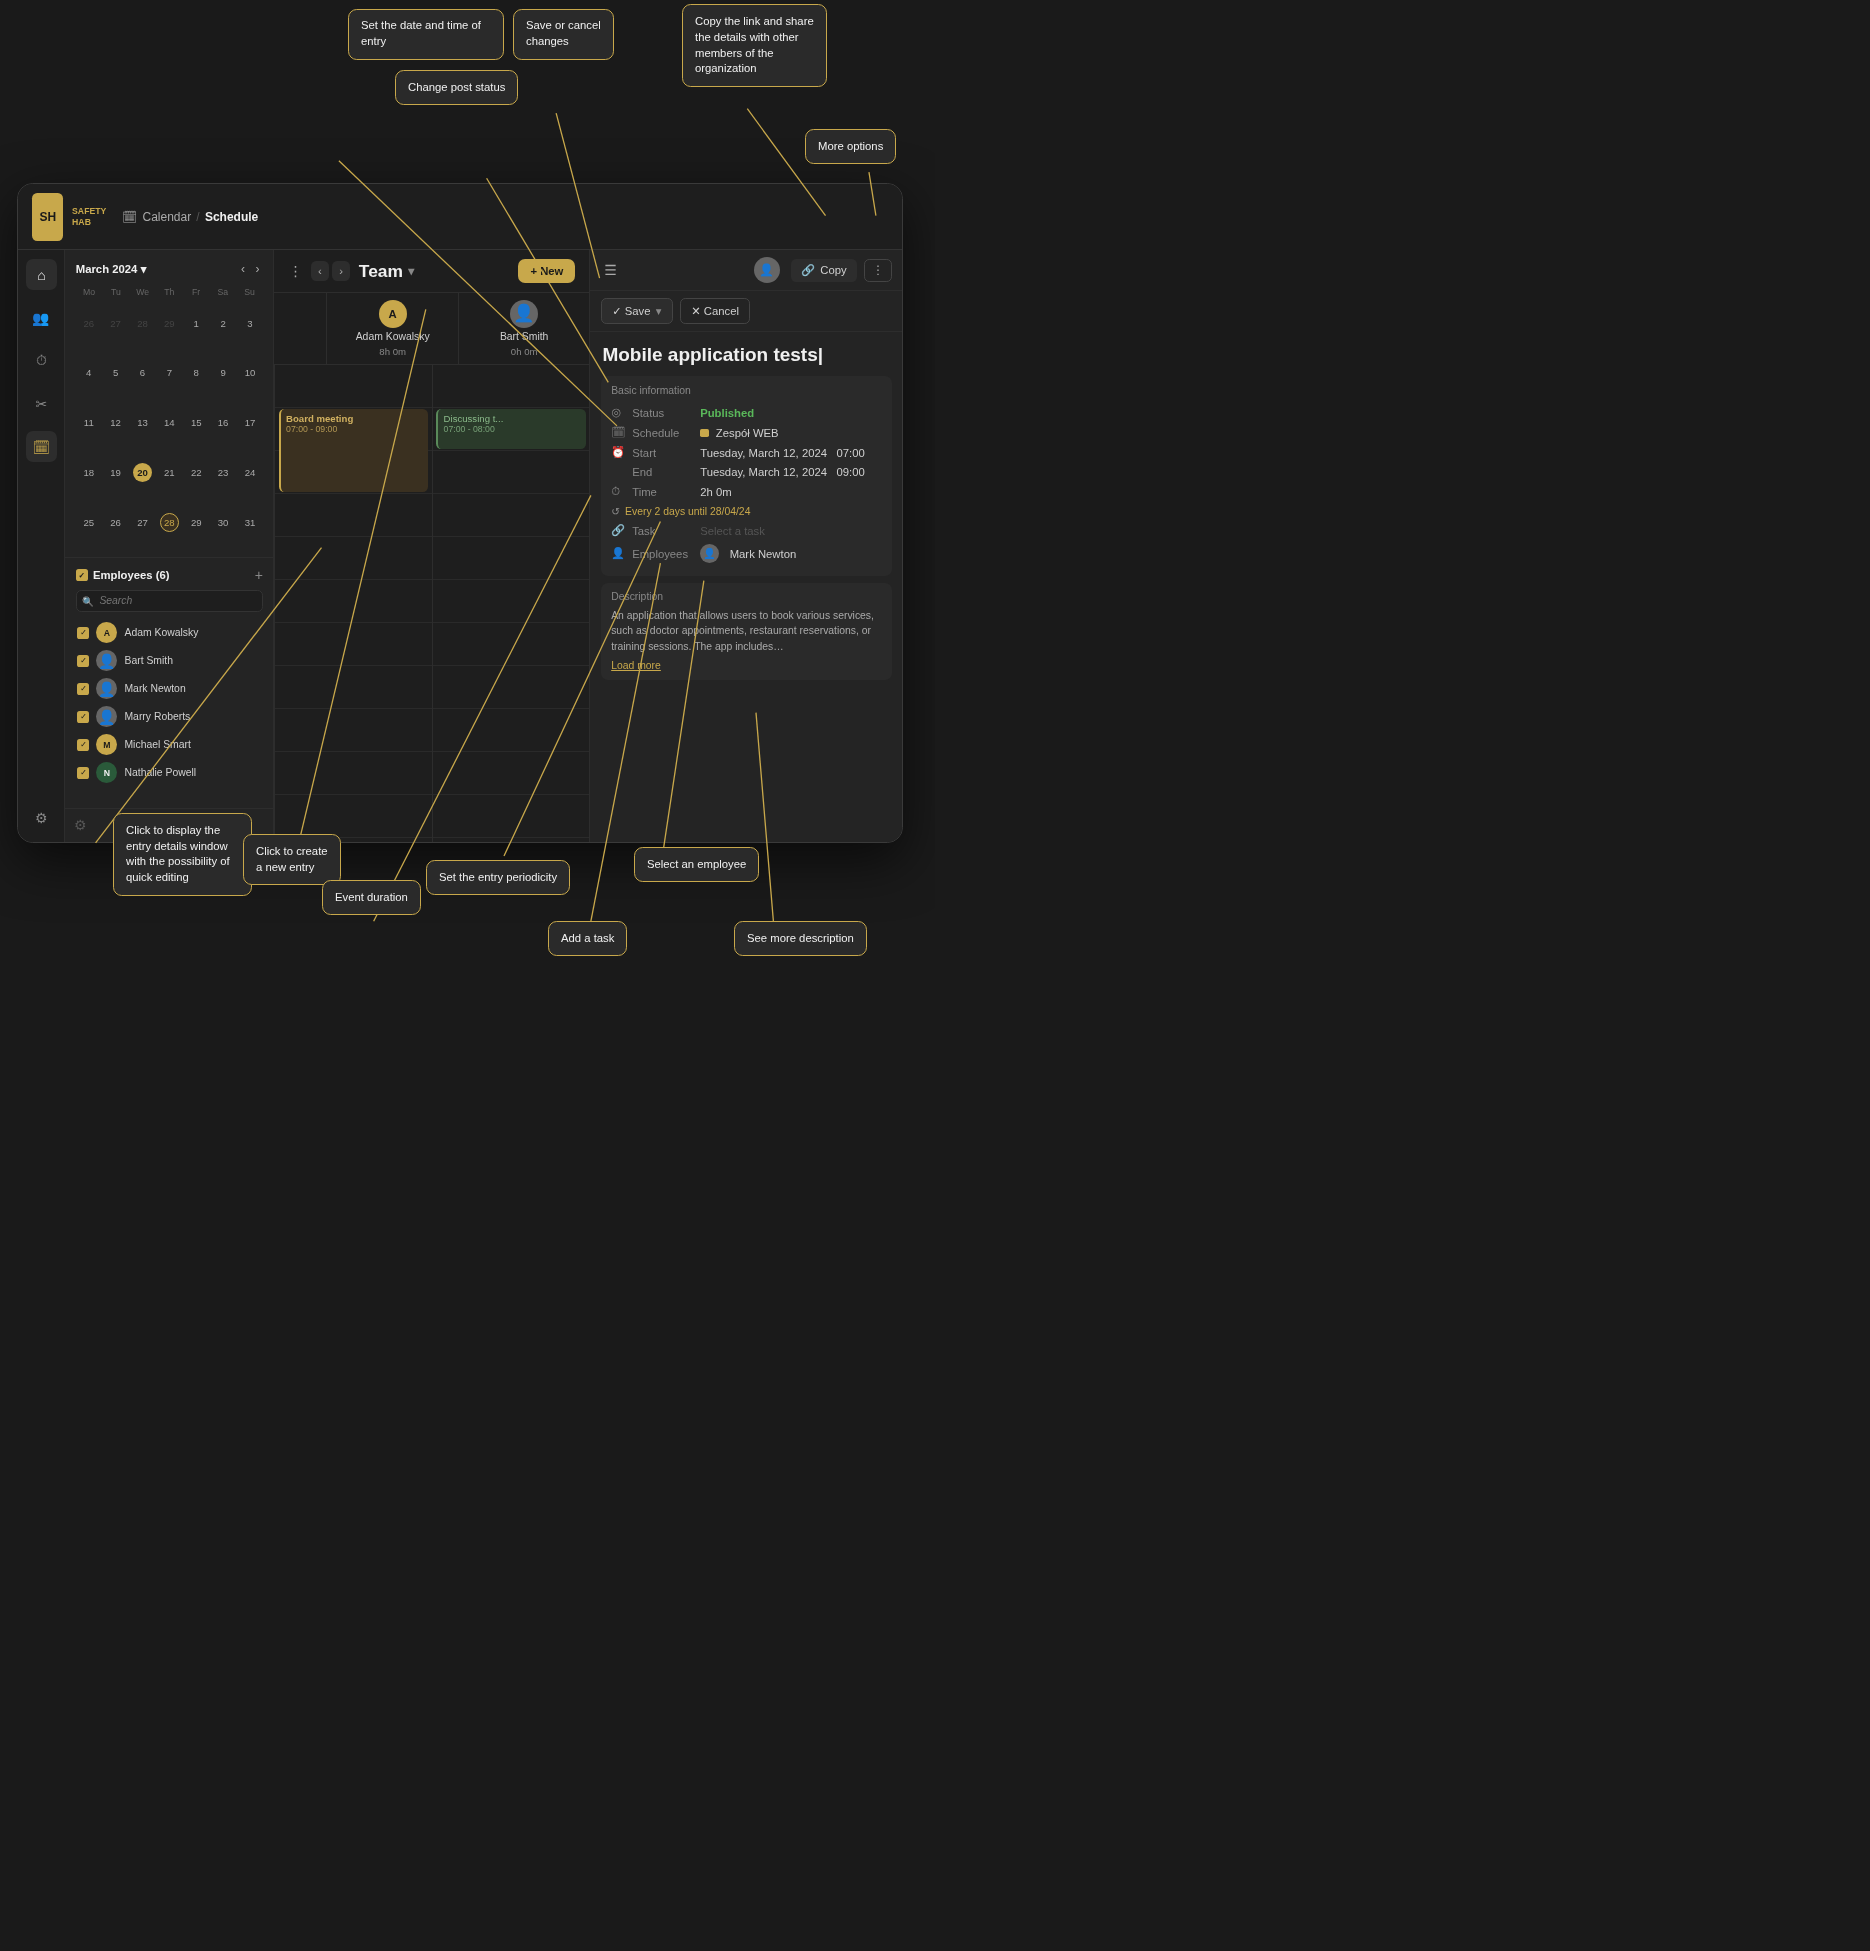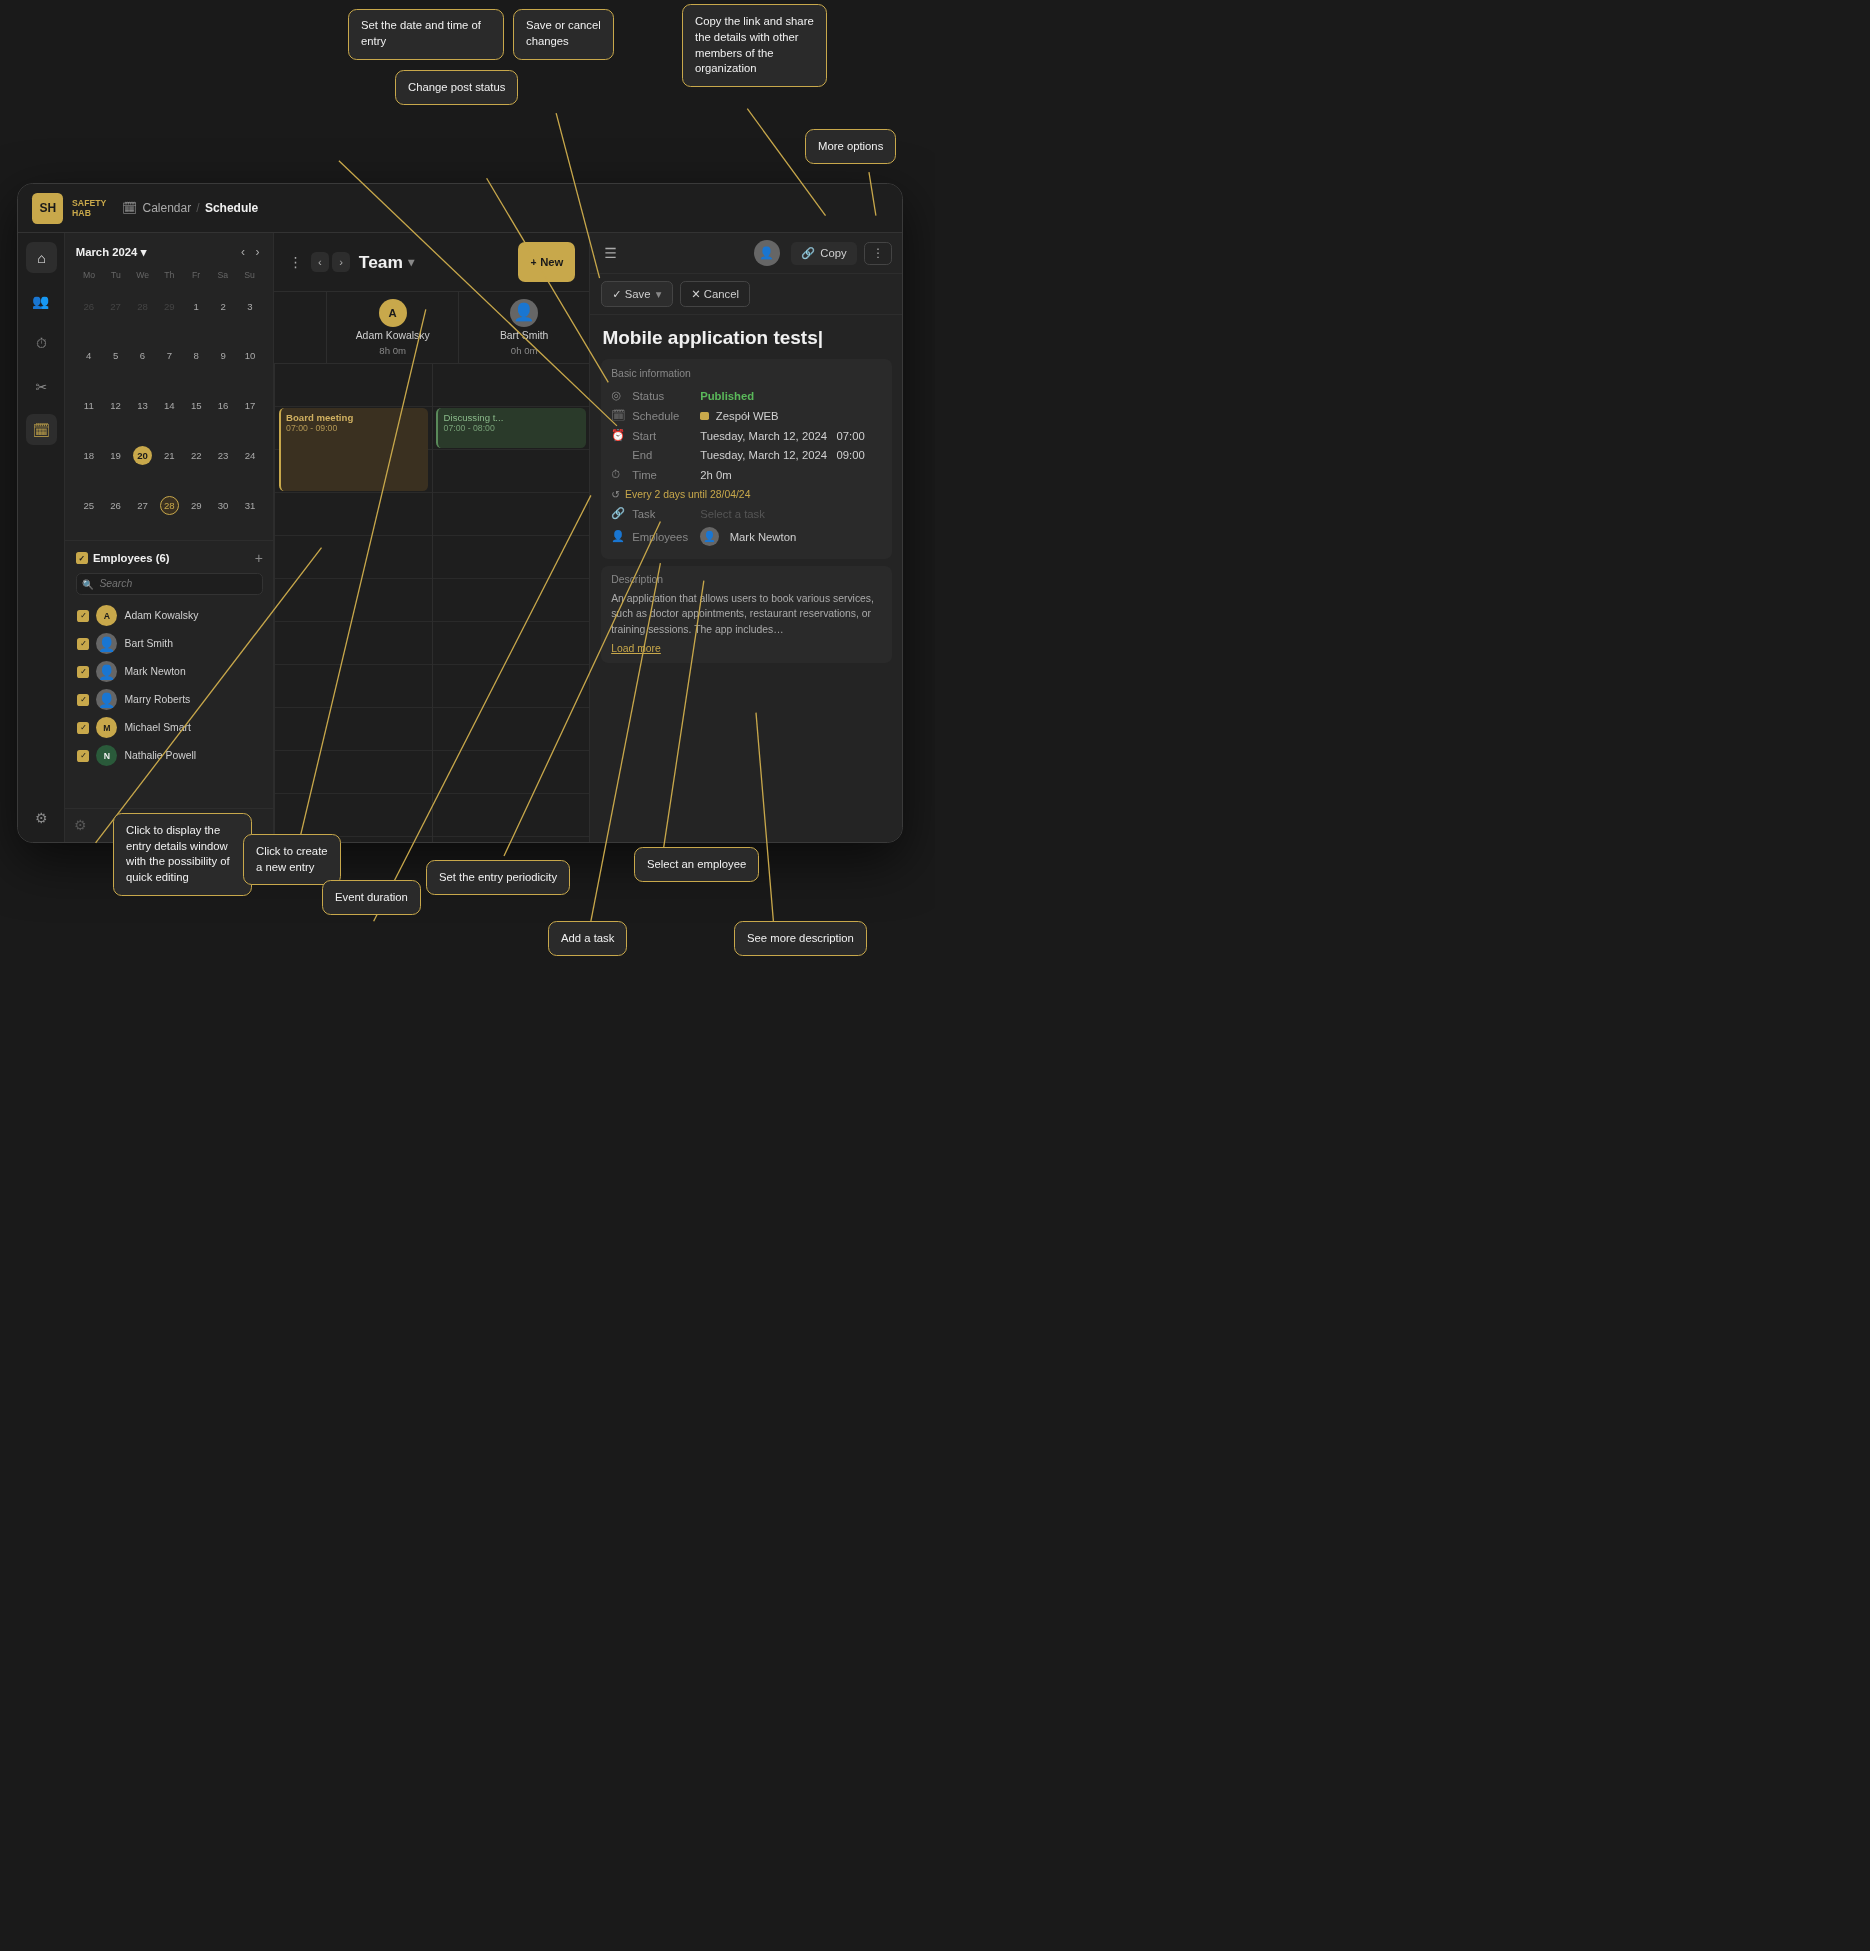--- a/index.html
+++ b/index.html
@@ -55,21 +55,21 @@
       display: flex;
       align-items: center;
       padding: 8.7px 14px;
       background: #1e1e1e;
       border-bottom: 0.9px solid #333;
       gap: 8.7px;
       min-height: 42px;
     }
 
     .logo-box {
-      width: 31px; height: 31px;
+      width: 31px; height: 48px;
       background: #c8a84b;
       border-radius: 5.2px;
       display: flex; align-items: center; justify-content: center;
       font-weight: 900; font-size: 12px; color: #1a1a1a;
     }
 
     .brand-text {
       font-size: 8.7px; font-weight: 700; color: #c8a84b;
       line-height: 1.2;
     }
@@ -256,21 +256,21 @@
       display: flex; align-items: center; gap: 5.2px;
       font-size: 17.4px; font-weight: 700; color: #f0f0f0;
       cursor: pointer;
     }
     .team-selector .chevron { color: #888; font-size: 12px; }
 
     .new-btn {
       display: flex; align-items: center; gap: 5.2px;
       background: #c8a84b; color: #1a1a1a;
       border: none; border-radius: 7px;
-      padding: 14px 12px; font-size: 11.3px; font-weight: 600;
+      padding: 6px 12px; font-size: 11.3px; font-weight: 600;
       cursor: pointer; margin-left: auto;
     }
 
     .cal-nav { display: flex; gap: 3.5px; }
     .cal-nav button {
       background: #2d2d2d; border: none; color: #aaa;
       padding: 4.3px 7px; border-radius: 5.2px; cursor: pointer;
       font-size: 11.3px;
     }
 

